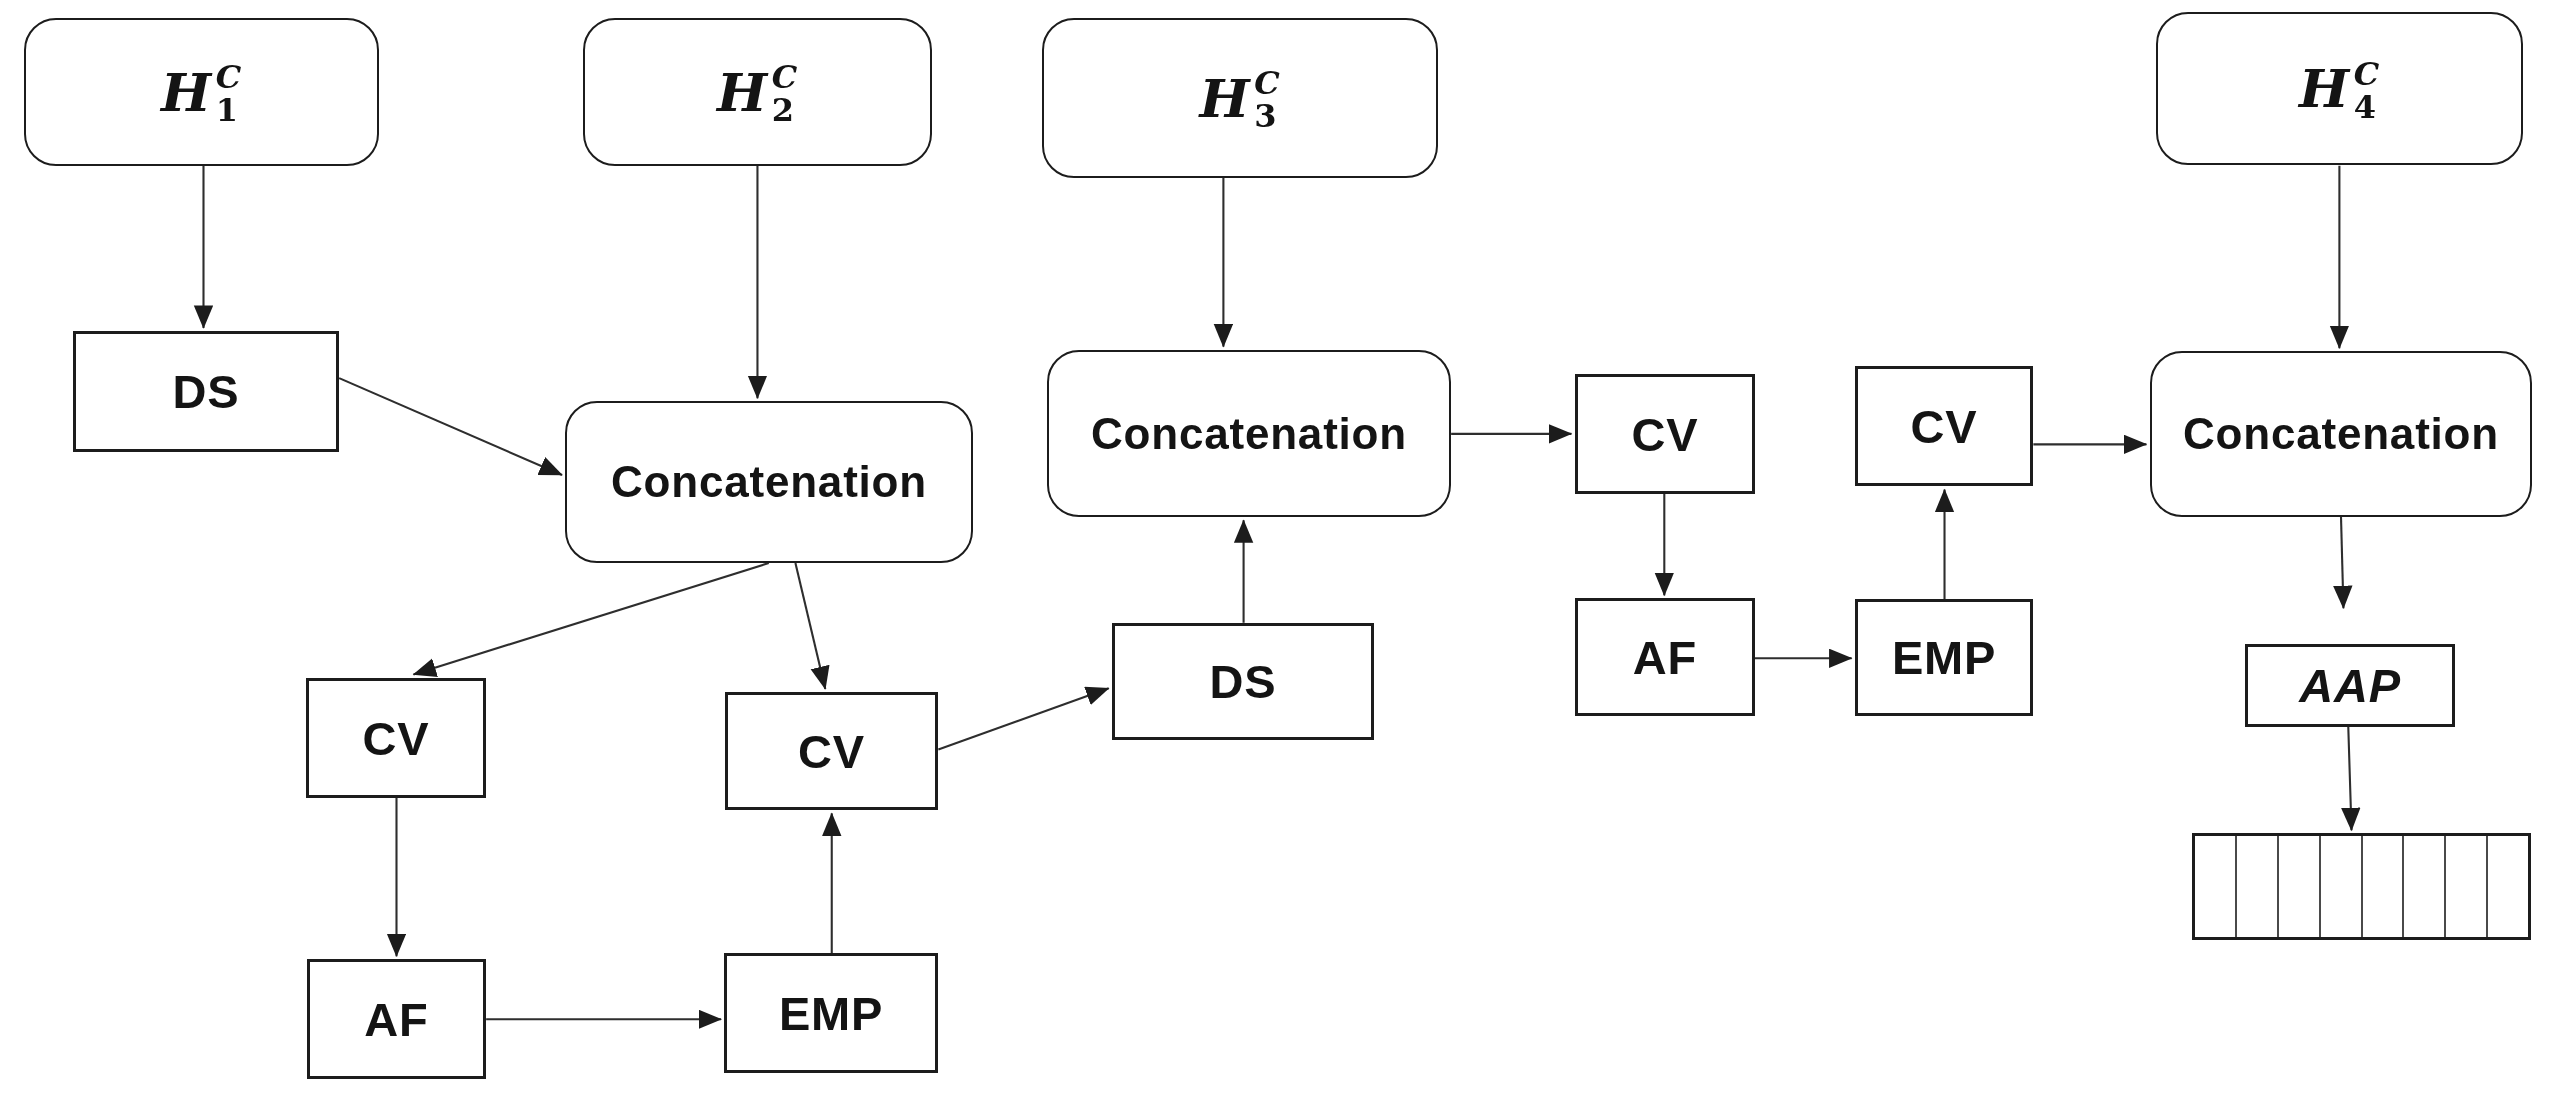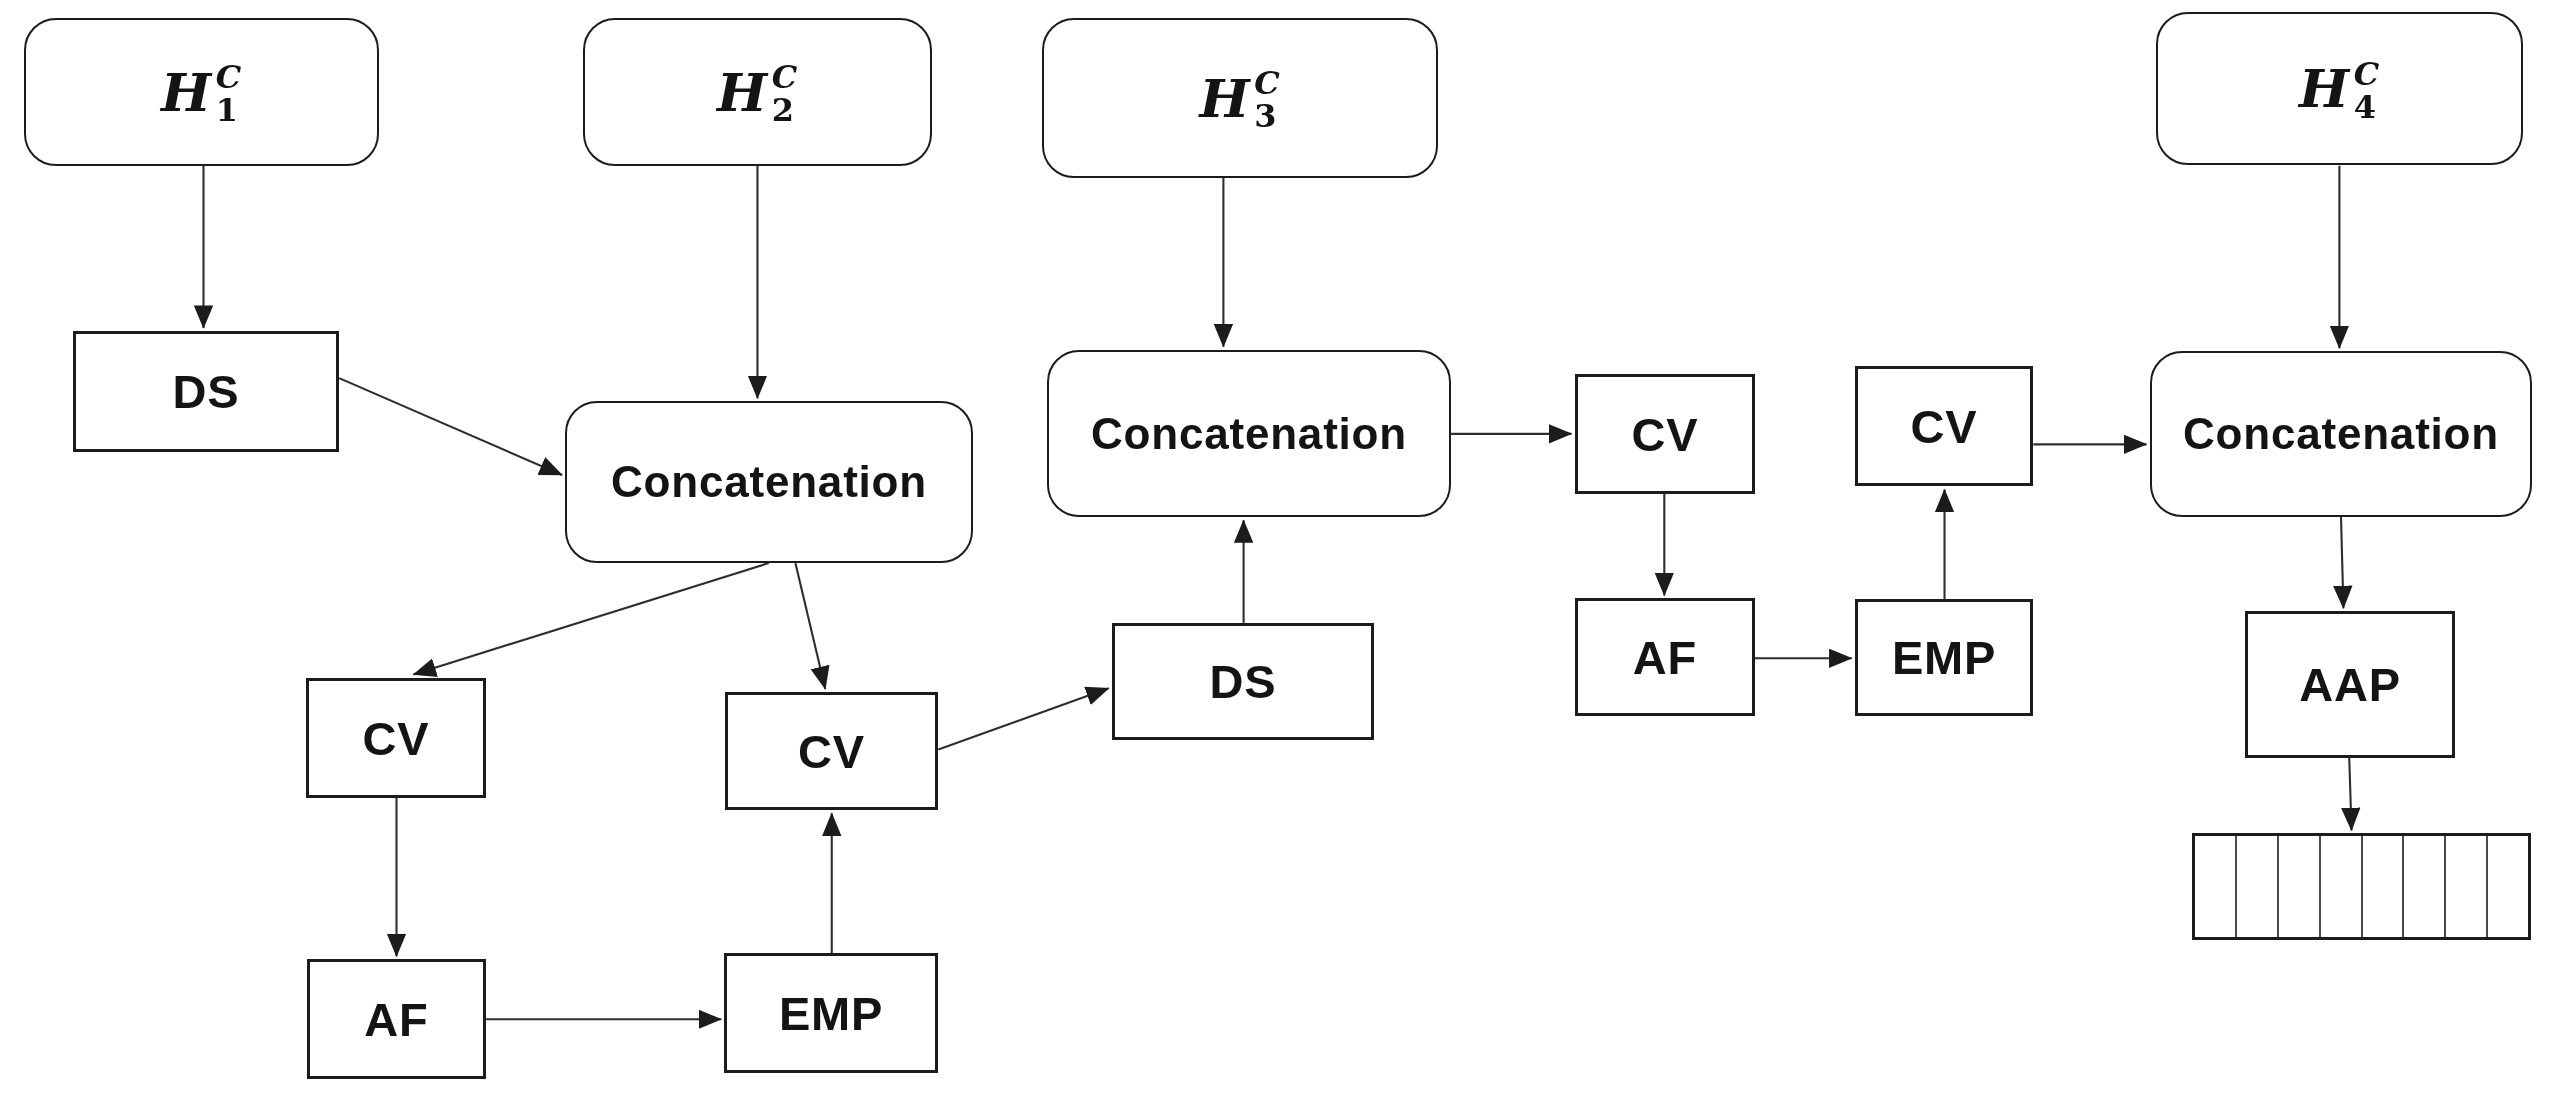--- a/index.html
+++ b/index.html
@@ -142,21 +142,21 @@
       </div>
       <div class="node rect" style="left: 1855px; top: 599px; width: 178px; height: 117px;">
         <span>EMP</span>
       </div>
       <div class="node rect" style="left: 1855px; top: 366px; width: 178px; height: 120px;">
         <span>CV</span>
       </div>
       <div class="node rounded" style="left: 2150px; top: 351px; width: 382px; height: 166px;">
         <span>Concatenation</span>
       </div>
-      <div class="node rect" style="left: 2245px; top: 611px; width: 210px; height: 147px;">
+      <div class="node rect" style="left: 2245px; top: 644px; width: 210px; height: 83px; font-style: italic;">
         <span>AAP</span>
       </div>
       <div class="node cells" style="left: 2192px; top: 833px; width: 339px; height: 107px;">
         <div class="cellrow">
           <div class="cell"></div>
           <div class="cell"></div>
           <div class="cell"></div>
           <div class="cell"></div>
           <div class="cell"></div>
           <div class="cell"></div>

